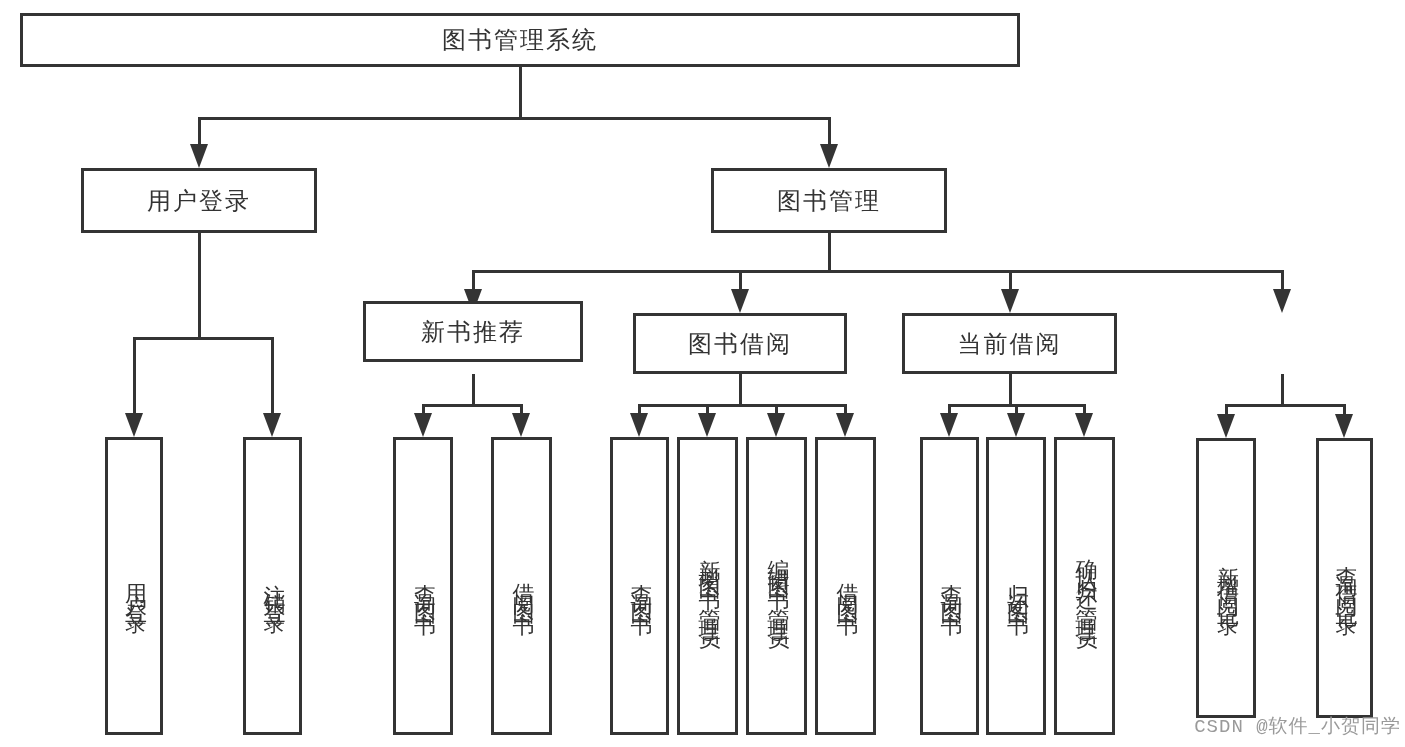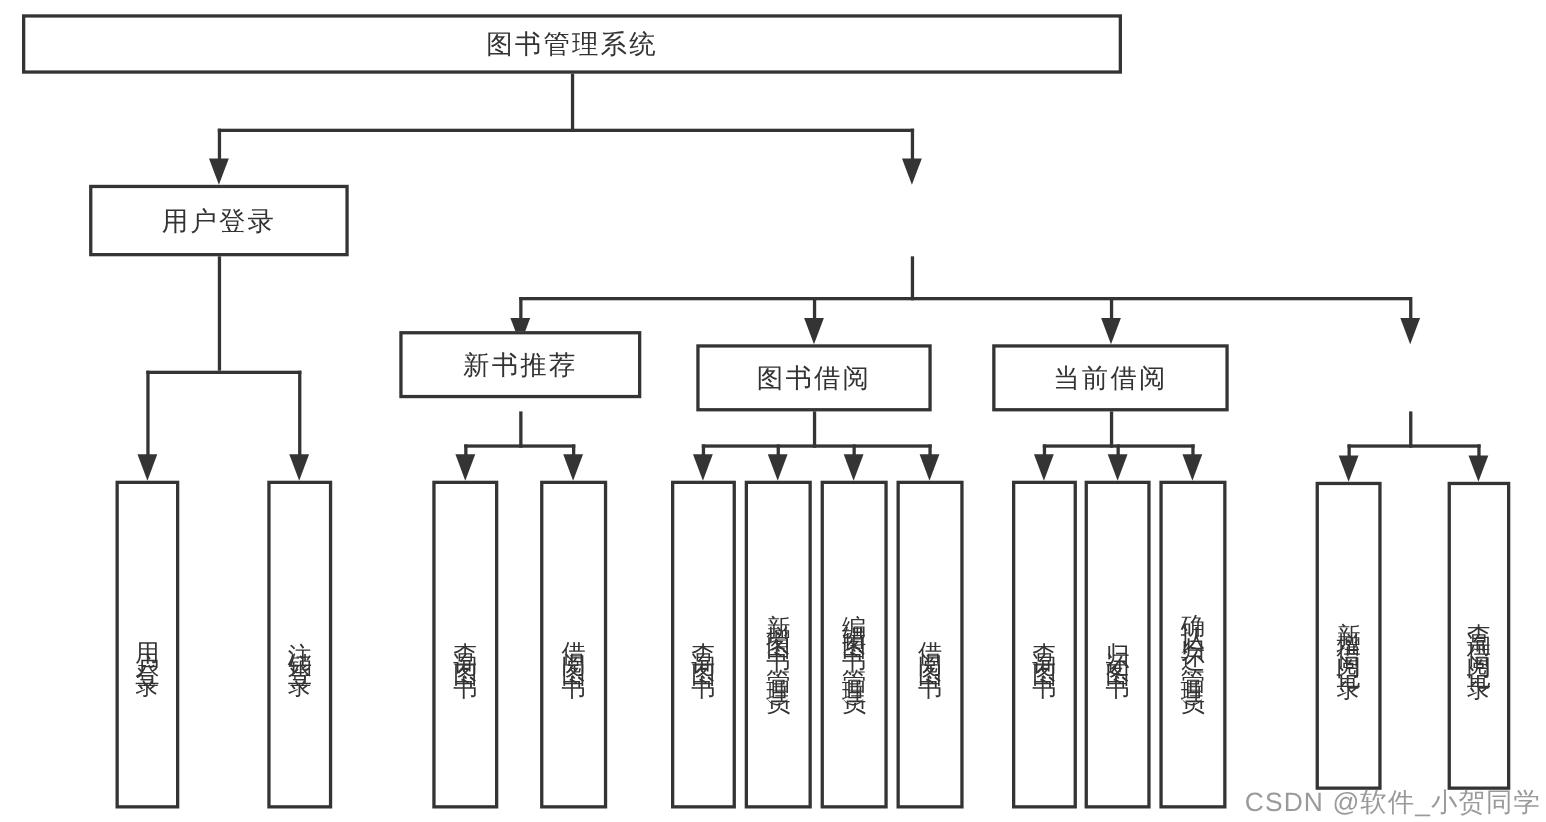--- a/index.html
+++ b/index.html
@@ -1,21 +1,21 @@
 <!DOCTYPE html>
 <html style="--line: #343434; --text: #333333; --watermark: #9a9a9a; --background: #ffffff;"><head>
 <meta charset="utf-8">
 <style>
   html, body { margin: 0; padding: 0; background: #ffffff; }
   .canvas {
     position: relative;
     width: 1405px;
     height: 747px;
     background: var(--background, #ffffff);
-    font-family: Liberation Sans, sans-serif;
+    font-family: Liberation Mono, monospace;
     color: var(--text, #333333);
     overflow: hidden;
   }
   .box {
     position: absolute;
     box-sizing: border-box;
     background: #ffffff;
     border: 3px solid var(--line, #343434);
     display: flex;
     align-items: center;
@@ -39,21 +39,21 @@
     position: absolute;
     width: 0; height: 0;
     border-left: 9px solid transparent;
     border-right: 9px solid transparent;
     border-top: 24px solid var(--line, #343434);
   }
   .watermark {
     position: absolute;
     right: 4px;
     top: 713px;
-    font-size: 24px;
+    font-size: 19px;
     letter-spacing: 1px;
     color: var(--watermark, #9a9a9a);
     z-index: 5;
     white-space: nowrap;
   }
 </style>
 </head>
 <body>
 
 <div class="canvas">
@@ -61,20 +61,21 @@
   <div class="box hbox" style="left:20px;top:13px;width:1000px;height:54px;">图书管理系统</div>
 
   <div class="vline" style="left:519px;top:67px;height:53px;"></div>
   <div class="hline" style="left:198px;top:117px;width:633px;"></div>
   <div class="vline" style="left:198px;top:117px;height:28px;"></div>
   <div class="ahead" style="left:190px;top:144px;"></div>
   <div class="vline" style="left:828px;top:117px;height:28px;"></div>
   <div class="ahead" style="left:820px;top:144px;"></div>
 
   <div class="box hbox" style="left:81px;top:168px;width:236px;height:65px;">用户登录</div>
+  <div class="box hbox" style="left:711px;top:168px;width:236px;height:65px;">图书管理</div>
 
   <div class="vline" style="left:198px;top:233px;height:104px;"></div>
   <div class="hline" style="left:133px;top:337px;width:141px;"></div>
   <div class="vline" style="left:133px;top:337px;height:78px;"></div>
   <div class="ahead" style="left:125px;top:413px;"></div>
   <div class="vline" style="left:271px;top:337px;height:78px;"></div>
   <div class="ahead" style="left:263px;top:413px;"></div>
 
   <div class="vline" style="left:828px;top:233px;height:40px;"></div>
   <div class="hline" style="left:472px;top:270px;width:811px;"></div>

